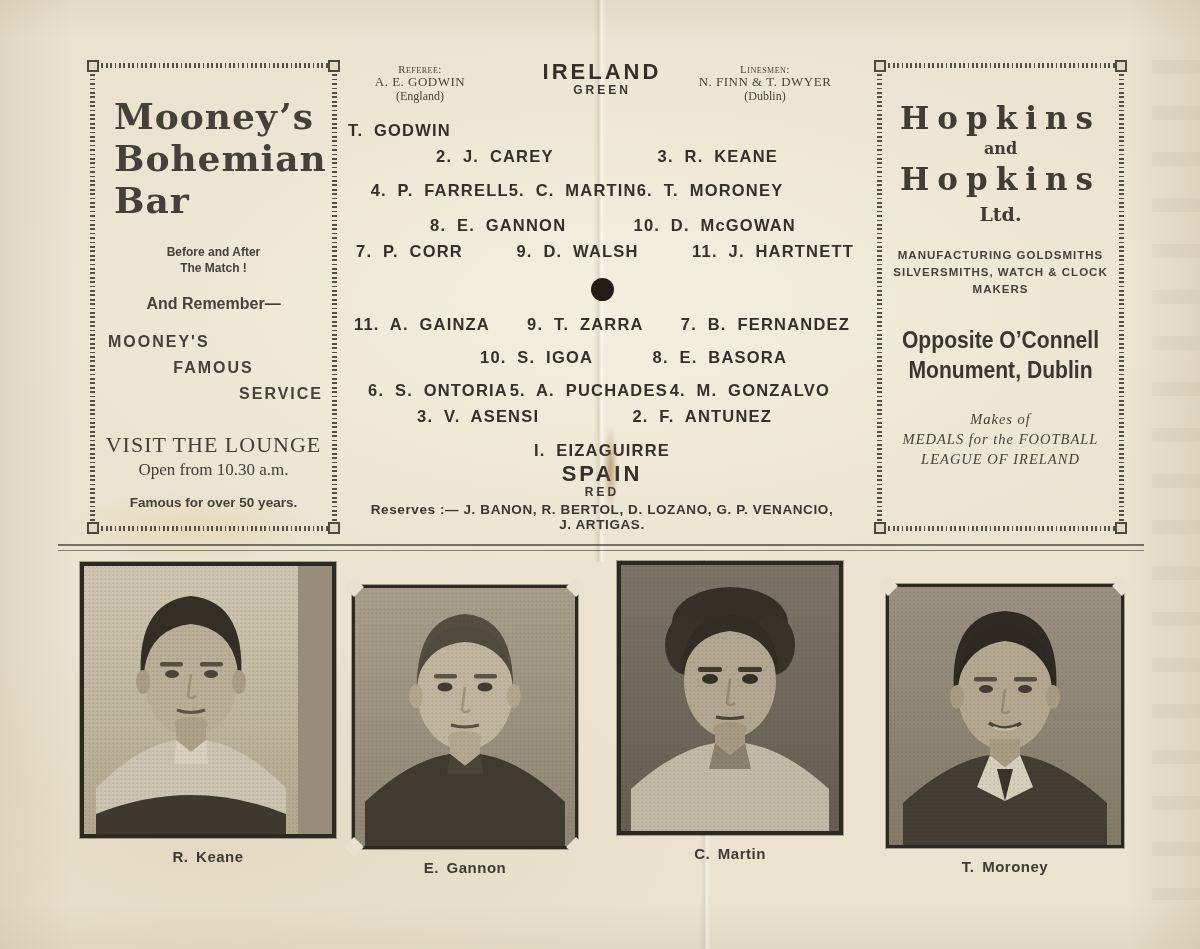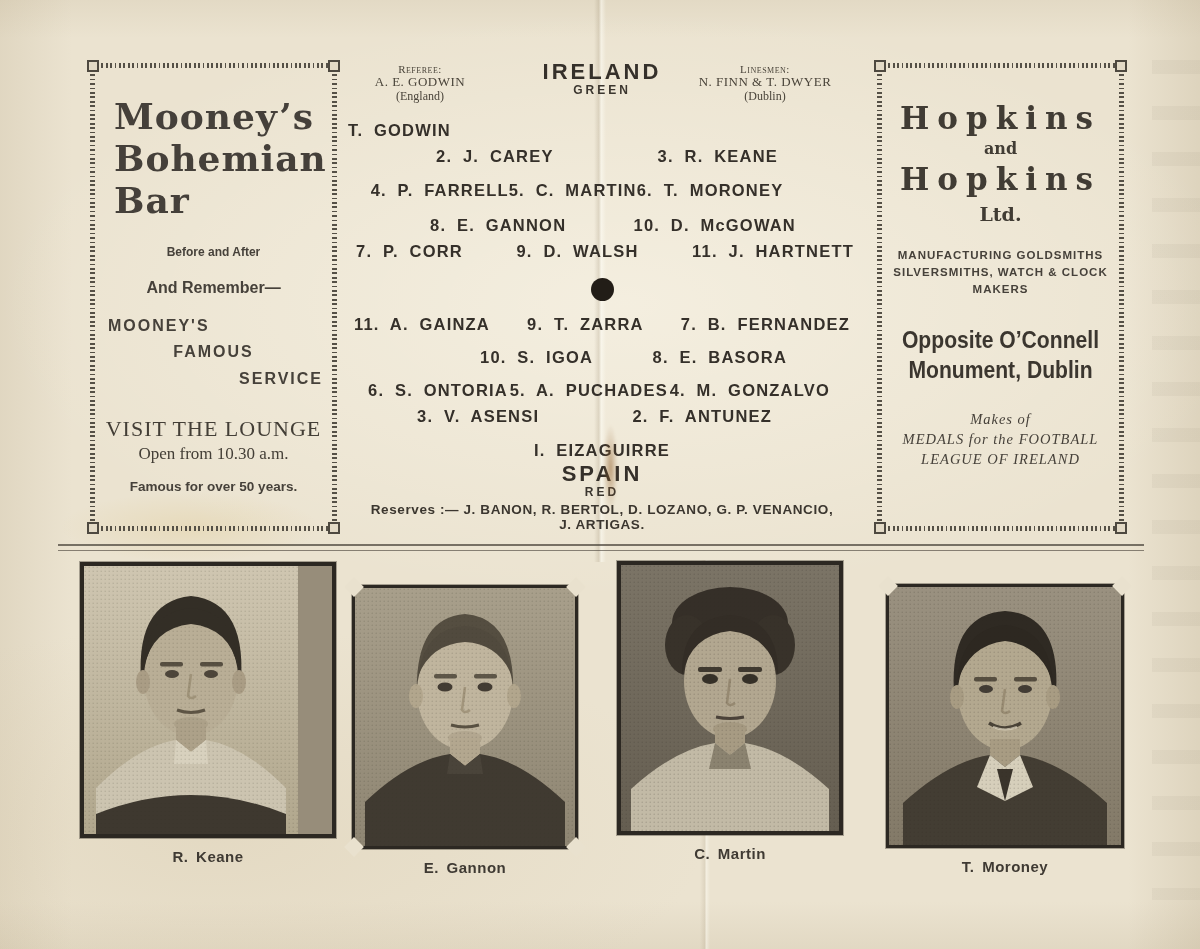--- a/index.html
+++ b/index.html
@@ -131,20 +131,21 @@
     <div class="corner c-bl"></div>
     <div class="corner c-br"></div>
     <div class="ad-inner">
       <h1 class="mooneys-title">
         <span>Mooney’s</span>
         <span>Bohemian</span>
         <span>Bar</span>
       </h1>
       <div class="tagline">
         <div>Before and After</div>
+        <div>The Match !</div>
       </div>
       <div class="remember">And Remember—</div>
       <div class="staircase">
         <div class="st-1">MOONEY'S</div>
         <div class="st-2">FAMOUS</div>
         <div class="st-3">SERVICE</div>
       </div>
       <div class="lounge">VISIT THE LOUNGE</div>
       <div class="open-hours">Open from 10.30 a.m.</div>
       <div class="famous">Famous for over 50 years.</div>

